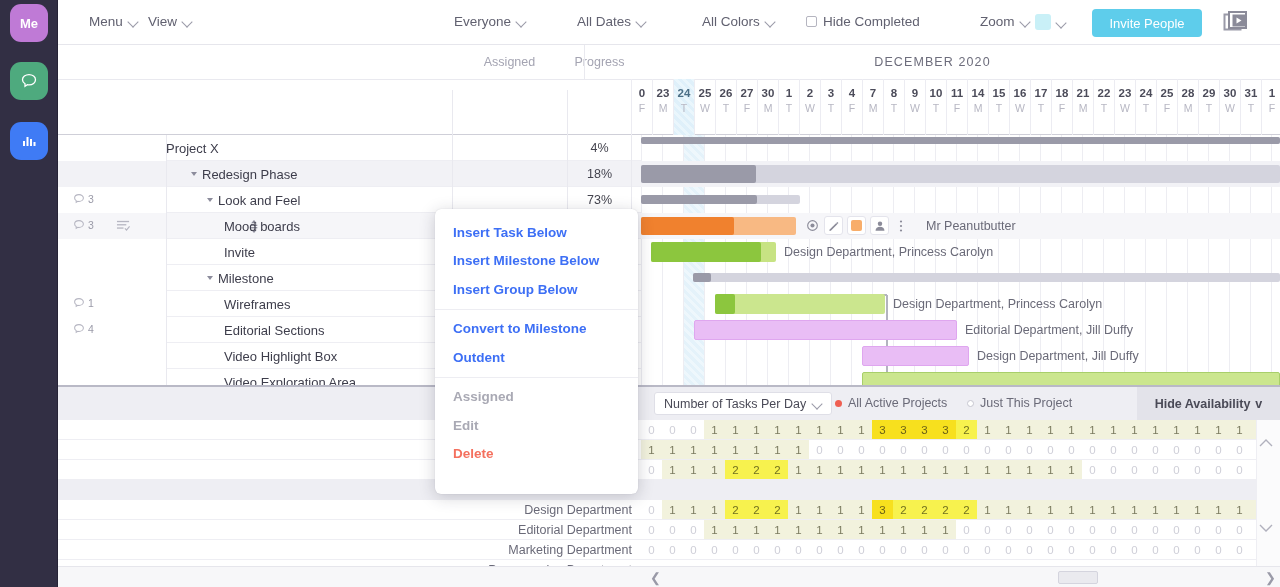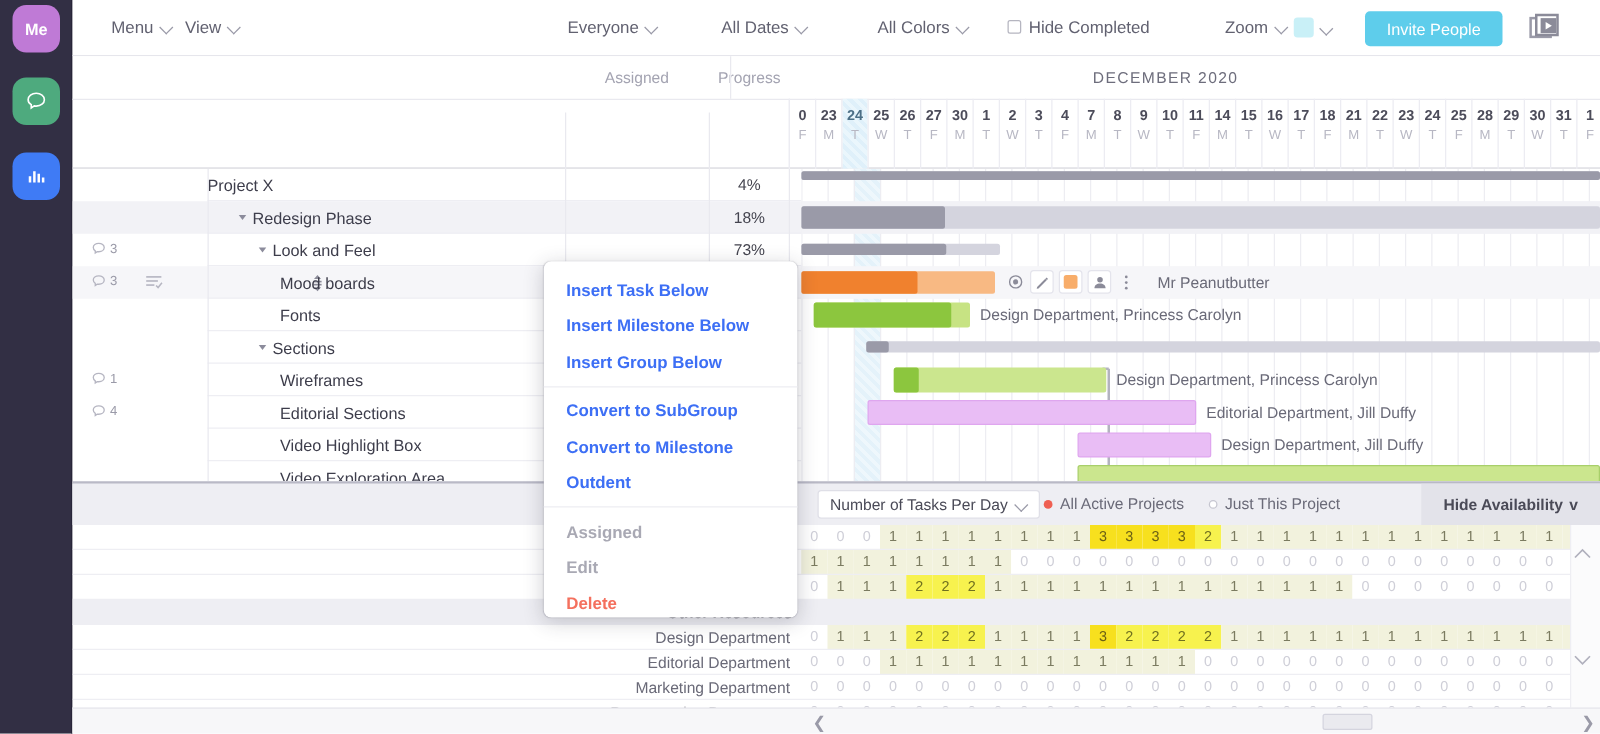--- a/index.html
+++ b/index.html
@@ -505,31 +505,31 @@
           <div class="cell-name" style="padding-left: 58px;">
             <span class="name-txt">Mood boards</span>
           </div>
           <div class="cell-assigned">Mr Peanutbutter</div>
           <div class="cell-progress">60%</div>
         </div>
         <div class="trow-line" style="top: 103px;"></div>
         <div class="trow" style="top: 104px;">
           <div class="cell-meta"></div>
           <div class="cell-name" style="padding-left: 58px;">
-            <span class="name-txt">Fonts</span>
+            <span class="name-txt">Invite</span>
           </div>
           <div class="cell-assigned"></div>
           <div class="cell-progress"></div>
         </div>
         <div class="trow-line" style="top: 129px;"></div>
         <div class="trow" style="top: 130px;">
           <div class="cell-meta"></div>
           <div class="cell-name" style="padding-left: 42px;">
             <span class="tri"></span>
-            <span class="name-txt">Sections</span>
+            <span class="name-txt">Milestone</span>
           </div>
           <div class="cell-assigned"></div>
           <div class="cell-progress"></div>
         </div>
         <div class="trow-line" style="top: 155px;"></div>
         <div class="trow" style="top: 156px;">
           <div class="cell-meta">
             <div class="cmt">
               <span>
                 <svg width="14" height="14" viewBox="0 0 16 16">
@@ -975,21 +975,20 @@
       <div class="hbar-thumb"></div>
     </div>
   </div>
 
   <div class="ctx">
     <div id="ctx-host">
         <div class="ctx-item">Insert Task Below</div>
         <div class="ctx-item">Insert Milestone Below</div>
         <div class="ctx-item">Insert Group Below</div>
         <div class="ctx-sep"></div>
-        <div class="ctx-item">Convert to SubGroup</div>
         <div class="ctx-item">Convert to Milestone</div>
         <div class="ctx-item">Outdent</div>
         <div class="ctx-sep"></div>
         <div class="ctx-item muted">Assigned</div>
         <div class="ctx-item muted">Edit</div>
         <div class="ctx-item danger">Delete</div>
       </div>
   </div>
 
 </div>

